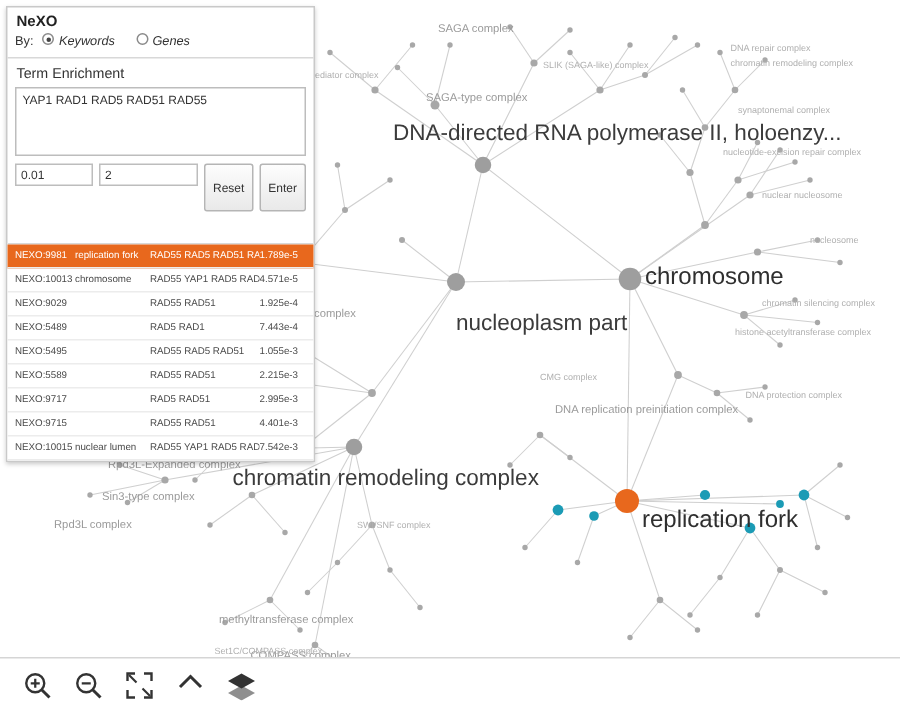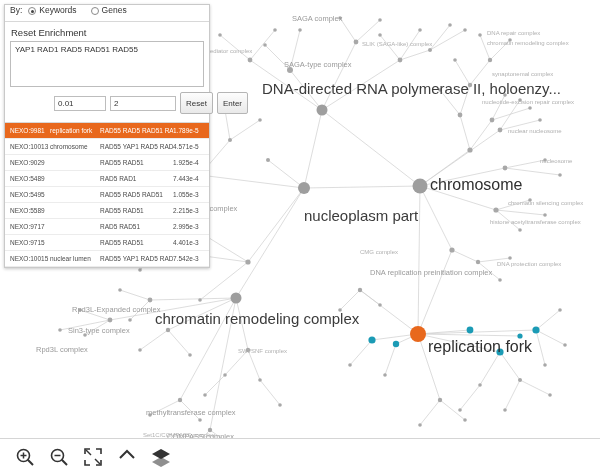--- a/index.html
+++ b/index.html
@@ -89,23 +89,24 @@
   .radio-row {
     display: flex;
     align-items: center;
     padding: 0 5px 5px 5px;
     font-size: 8.5px;
     color: #333;
   }
   .radio-row .by-label { margin-right: 6px; color: #333; }
   .radio-item {
     display: flex;
-    align-items: flex-end;
+    align-items: flex-start;
     margin-right: 14px;
     cursor: pointer;
+    font-style: italic;
   }
   .radio-dot {
     width: 8px; height: 8px;
     border-radius: 50%;
     border: 1px solid #8a8a8a;
     background: #fff;
     margin-right: 3px;
     position: relative;
     box-sizing: border-box;
   }
@@ -135,38 +136,36 @@
     background: #fff;
     font-size: 8px;
     color: #333;
     padding: 3px 4px;
     box-sizing: border-box;
     overflow: hidden;
     font-family: "Liberation Sans", sans-serif;
   }
   .threshold-row {
     display: flex;
-    align-items: center;
-    padding: 0 5px 8px 5px;
-    margin-left: 44px;
+    padding: 0 5px 21px 5px;
   }
   .thresh-field {
     height: 15px;
     border: 1px solid #bdbdbd;
     background: #fff;
     font-size: 8px;
     color: #333;
     padding: 0 3px;
     box-sizing: border-box;
     font-family: "Liberation Sans", sans-serif;
   }
   .thresh-field.a { width: 52px; }
   .thresh-field.b { width: 66px; margin-left: 4px; }
   .p-btn {
-    height: 22px;
+    height: 32px;
     margin-left: 4px;
     border: 1px solid #b5b5b5;
     border-radius: 2px;
     background: linear-gradient(#fdfdfd, #e9e9e9);
     font-size: 8px;
     color: #333;
     padding: 0 5px;
     cursor: pointer;
     font-family: "Liberation Sans", sans-serif;
   }
@@ -500,37 +499,38 @@
         <div class="node-label small" style="left: 36px; top: 345px;">Rpd3L complex</div>
         <div class="node-label tiny" style="left: 238px; top: 348px;">SWI/SNF complex</div>
         <div class="node-label huge" style="left: 428px; top: 338px;">replication fork</div>
         <div class="node-label small" style="left: 146px; top: 408px;">methyltransferase complex</div>
         <div class="node-label small" style="left: 167px; top: 432px;">COMPASS complex</div>
         <div class="node-label tiny" style="left: 143px; top: 432px;">Set1C/COMPASS complex</div>
       </div>
   </div>
 
   <div id="panel">
+    <div id="panel-title">NeXO</div>
 
 
     <div class="radio-row">
       <span class="by-label">By:</span>
       <span class="radio-item">
         <span class="radio-dot checked"></span>
         <span>Keywords</span>
       </span>
       <span class="radio-item">
         <span class="radio-dot"></span>
         <span>Genes</span>
       </span>
     </div>
 
     <div id="panel-sep"></div>
 
-    <div id="term-title">Reset Enrichment</div>
+    <div id="term-title">Term Enrichment</div>
     <div id="term-box">YAP1 RAD1 RAD5 RAD51 RAD55</div>
 
     <div class="threshold-row">
       <input class="thresh-field a" type="text" value="0.01" style="">
       <input class="thresh-field b" type="text" value="2" style="">
       <button class="p-btn">Reset</button>
       <button class="p-btn">Enter</button>
     </div>
 
     <div id="results">

